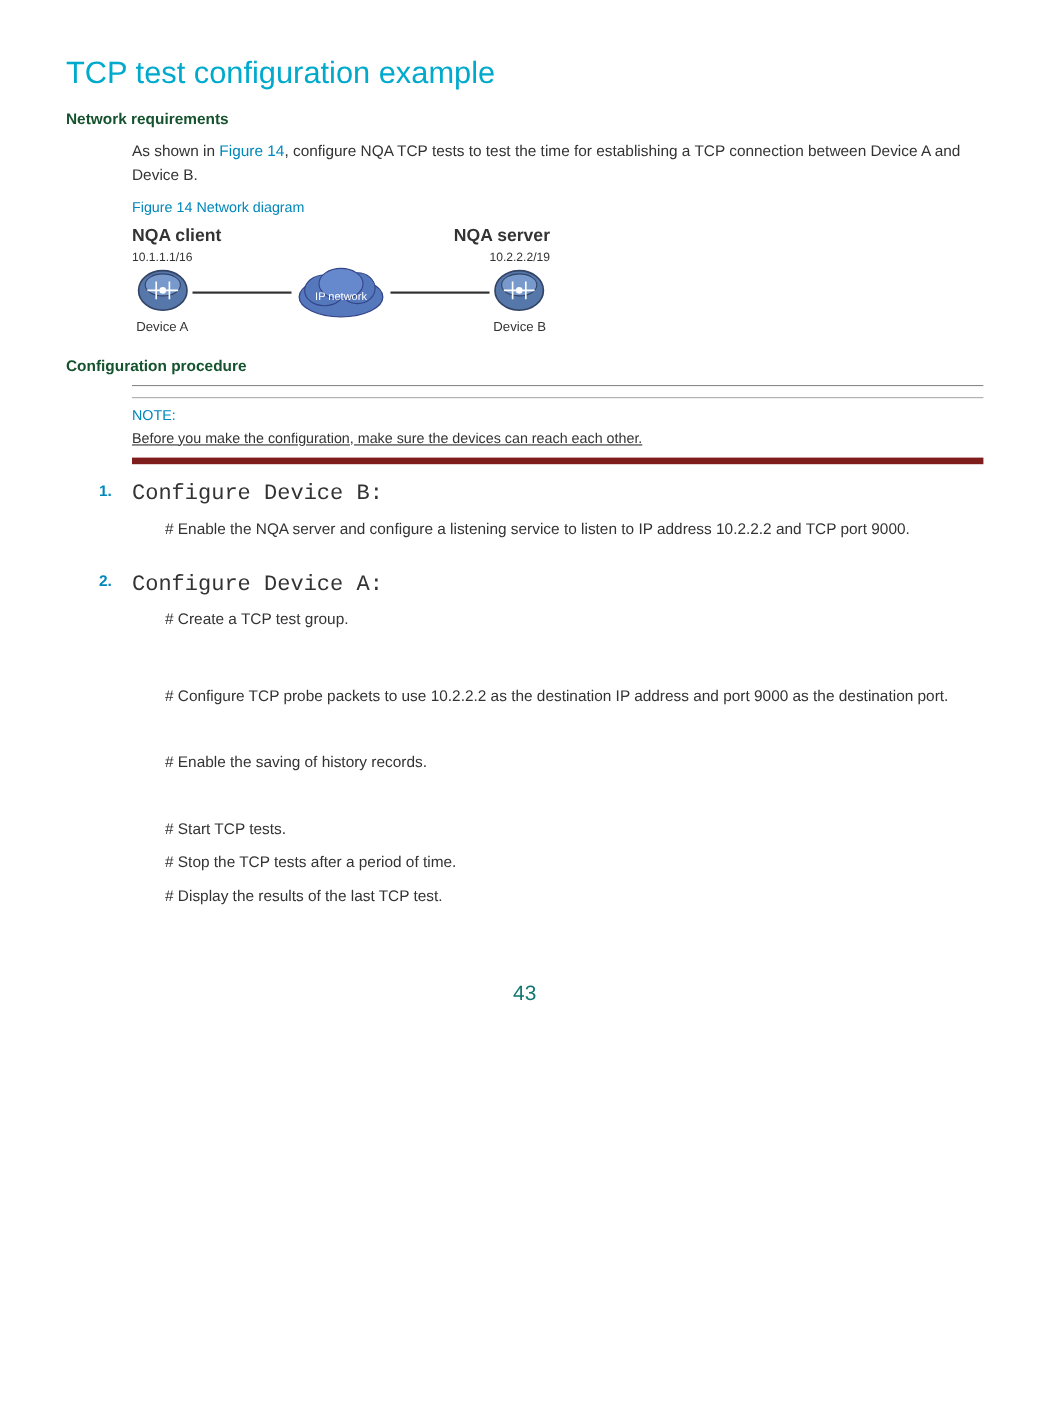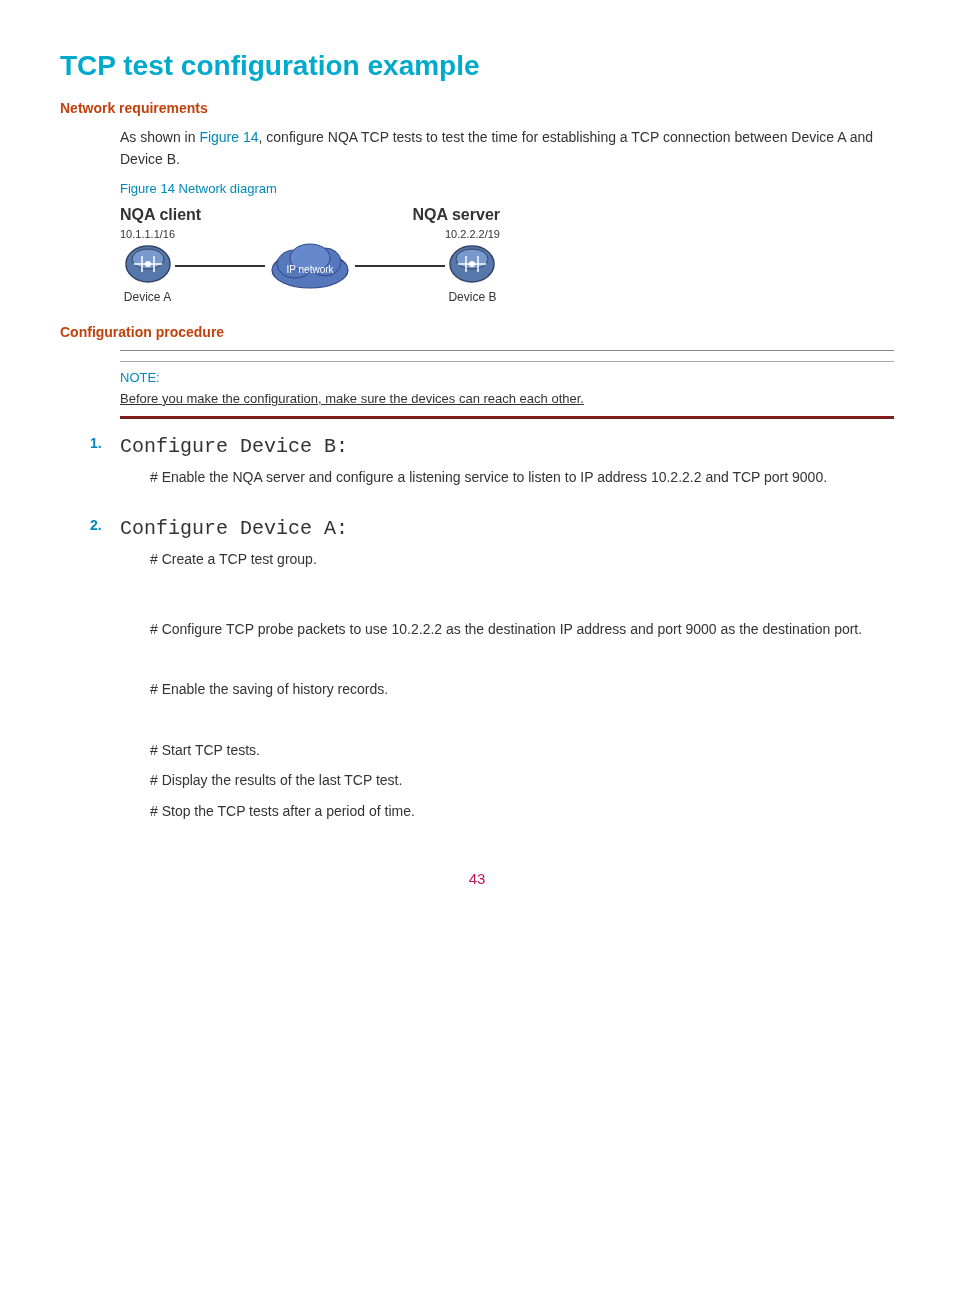--- a/index.html
+++ b/index.html
@@ -8,30 +8,30 @@
       font-family: Arial, Helvetica, sans-serif;
       font-size: 14px;
       color: #333333;
       width: 954px;
       min-height: 1296px;
       padding: 40px 60px 60px 60px;
     }
 
     .page-title {
       font-size: 28px;
-      font-weight: bold;
+      font-weight: normal;
       color: #00aacc;
       margin-bottom: 18px;
       margin-top: 10px;
     }
 
     .section-heading {
       font-size: 14px;
       font-weight: bold;
-      color: #c2410c;
+      color: #14532d;
       margin-bottom: 10px;
     }
 
     .body-text {
       margin-left: 60px;
       margin-bottom: 10px;
       line-height: 1.6;
     }
 
     .figure-caption {
@@ -98,21 +98,21 @@
       align-items: center;
     }
 
     .cloud {
       width: 90px;
       height: 52px;
     }
 
     .note-box {
       border-top: 1px solid #aaa;
-      border-bottom: 3px solid #7f1d1d;
+      border-bottom: 6px solid #7f1d1d;
       margin-left: 60px;
       margin-bottom: 16px;
       padding: 8px 0;
     }
 
     .note-label {
       color: #0088bb;
       font-size: 13px;
       margin-bottom: 4px;
     }
@@ -163,23 +163,23 @@
 
     .divider-line {
       border: none;
       border-top: 1px solid #888;
       margin-left: 60px;
       margin-bottom: 10px;
     }
 
     .page-number {
       text-align: center;
-      font-size: 15px;
-      margin-top: 40px;
-      color: #be185d;
+      font-size: 19px;
+      margin-top: 60px;
+      color: #0f766e;
     }
   </style>
 </head>
 <body>
 
 <h1 class="page-title">TCP test configuration example</h1>
 
 <div class="config-proc-section">
   <p class="section-heading">Network requirements</p>
   <p class="body-text">
@@ -267,20 +267,20 @@
       <span class="step-number">2.</span>
       <div class="step-content">
         <div class="step-title">Configure Device A:</div>
         <div class="step-body"># Create a TCP test group.</div>
         <div style="height: 40px;"></div>
         <div class="step-body"># Configure TCP probe packets to use 10.2.2.2 as the destination IP address and port 9000 as the destination port.</div>
         <div style="height: 30px;"></div>
         <div class="step-body"># Enable the saving of history records.</div>
         <div style="height: 30px;"></div>
         <div class="step-body"># Start TCP tests.</div>
+        <div class="step-body"># Stop the TCP tests after a period of time.</div>
         <div class="step-body"># Display the results of the last TCP test.</div>
-        <div class="step-body"># Stop the TCP tests after a period of time.</div>
       </div>
     </div>
   </div>
 </div>
 
 <div class="page-number">43</div>
 
 </body></html>

